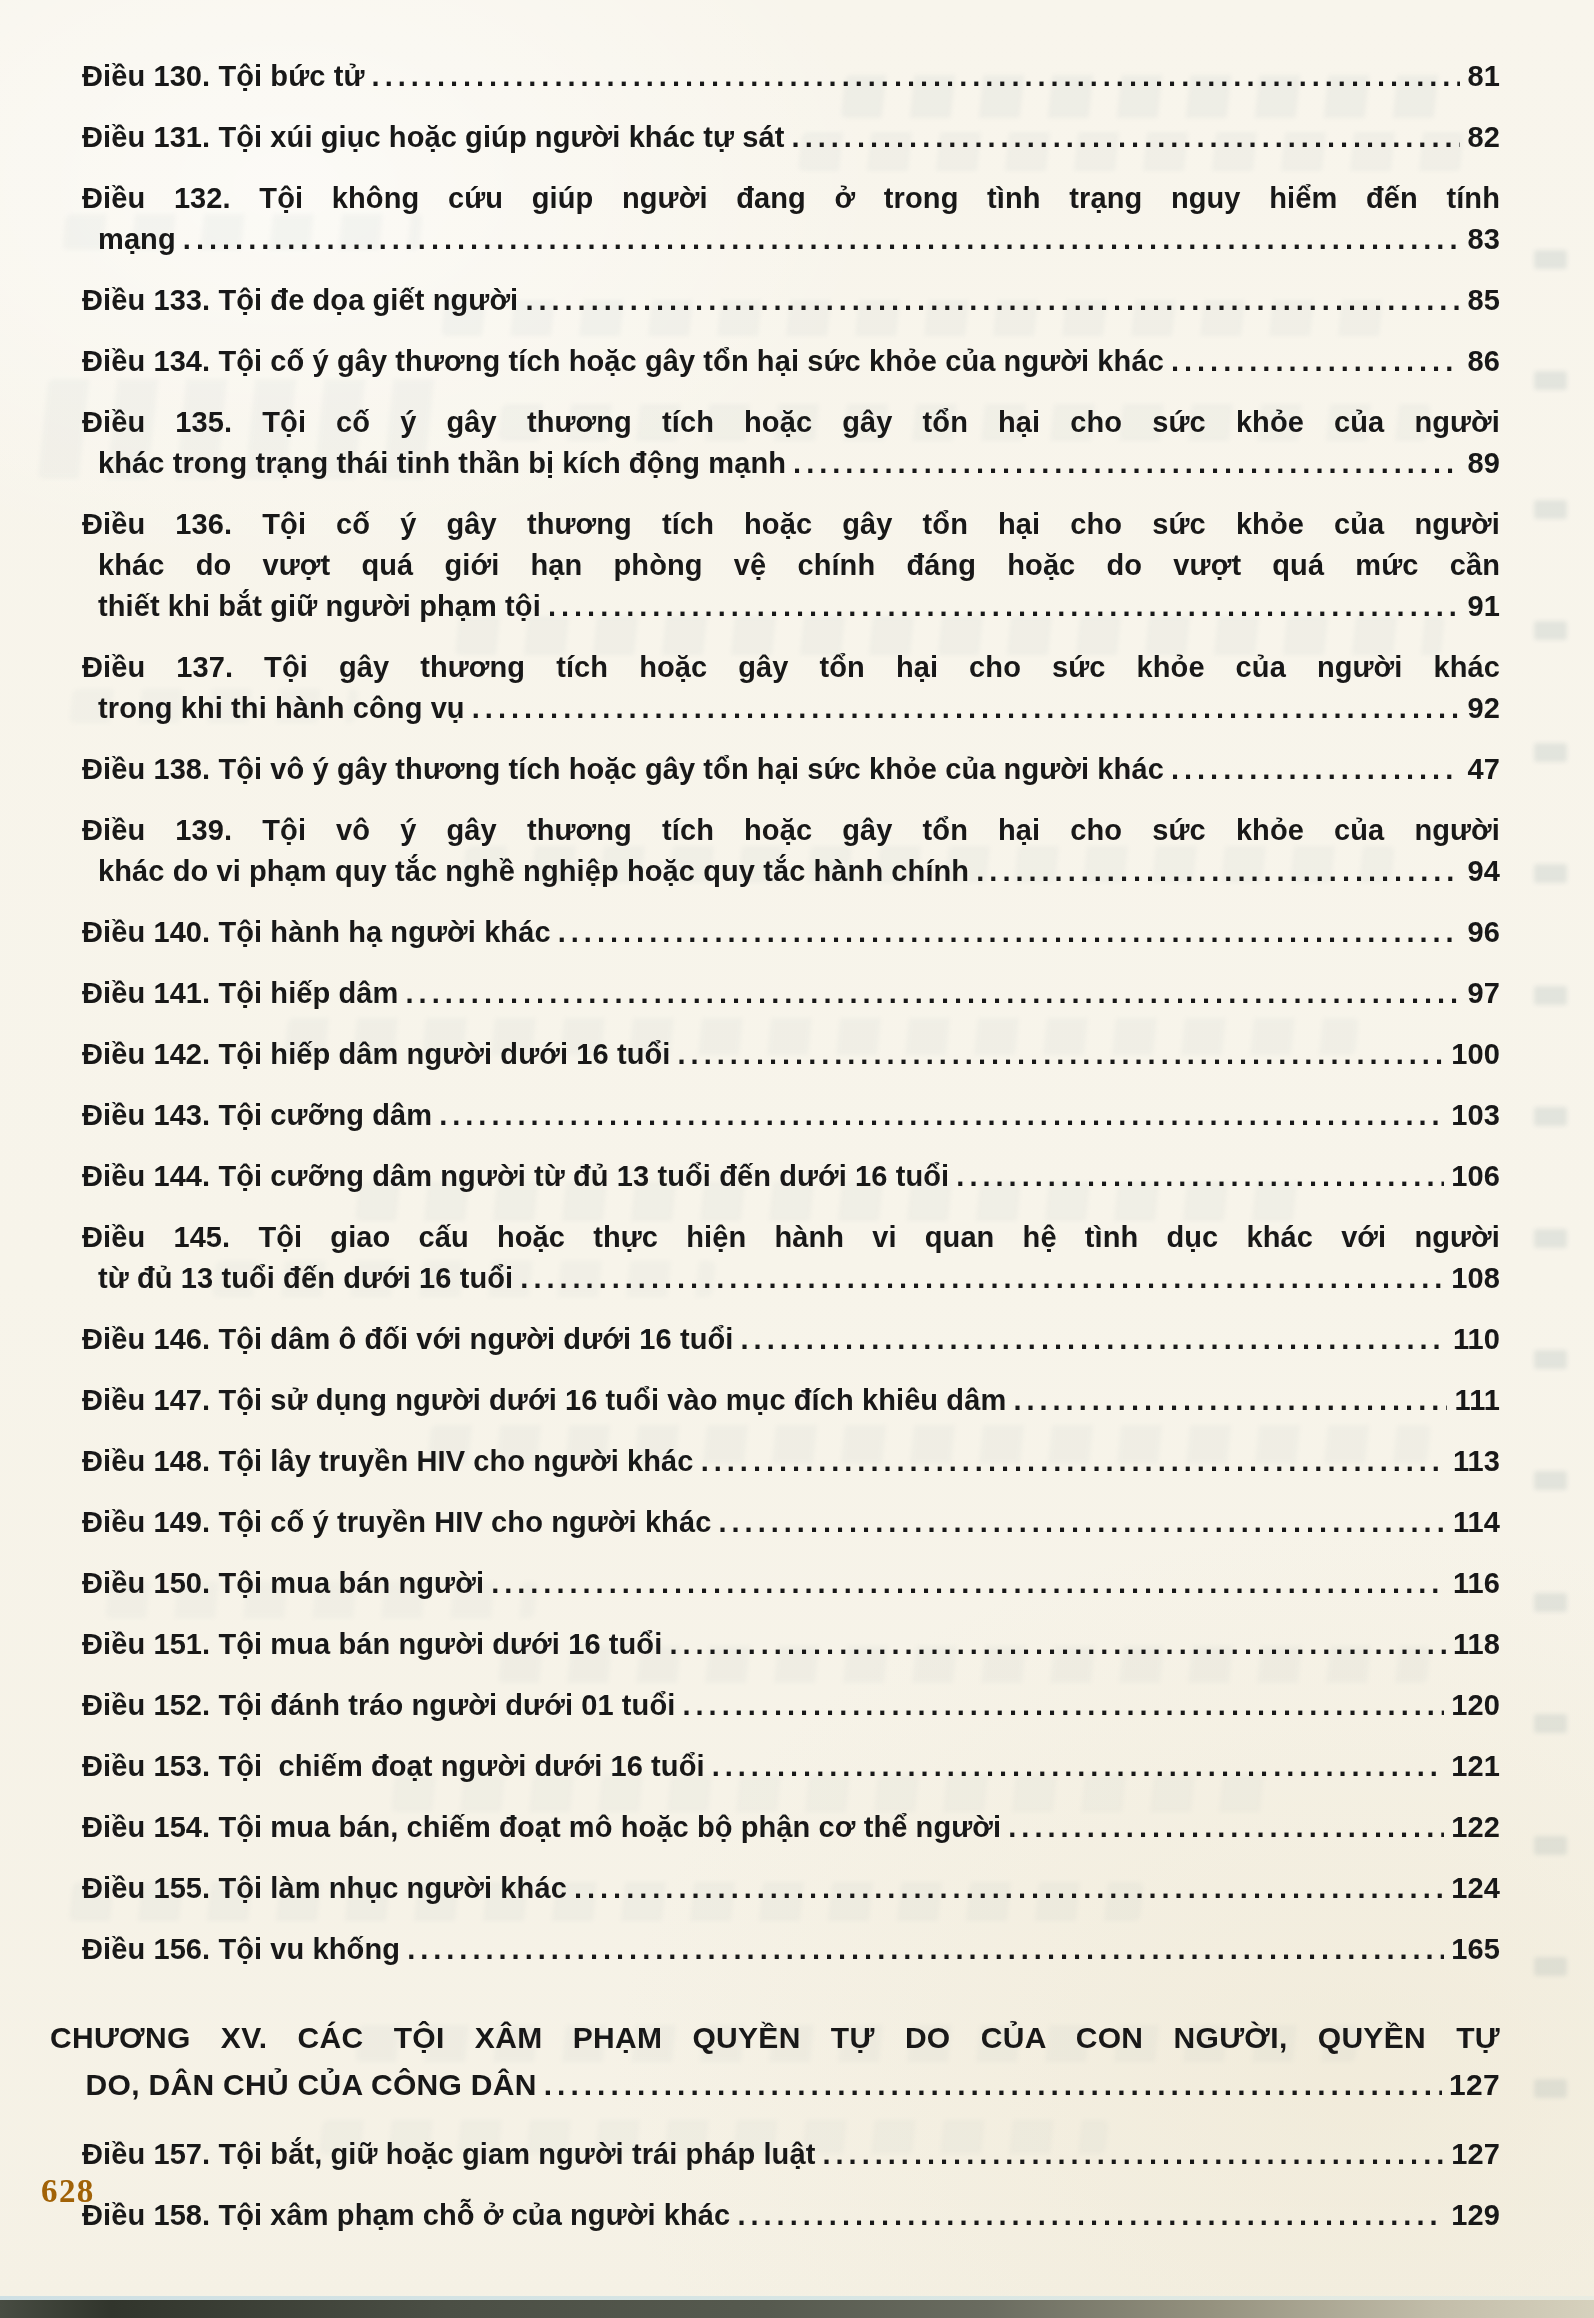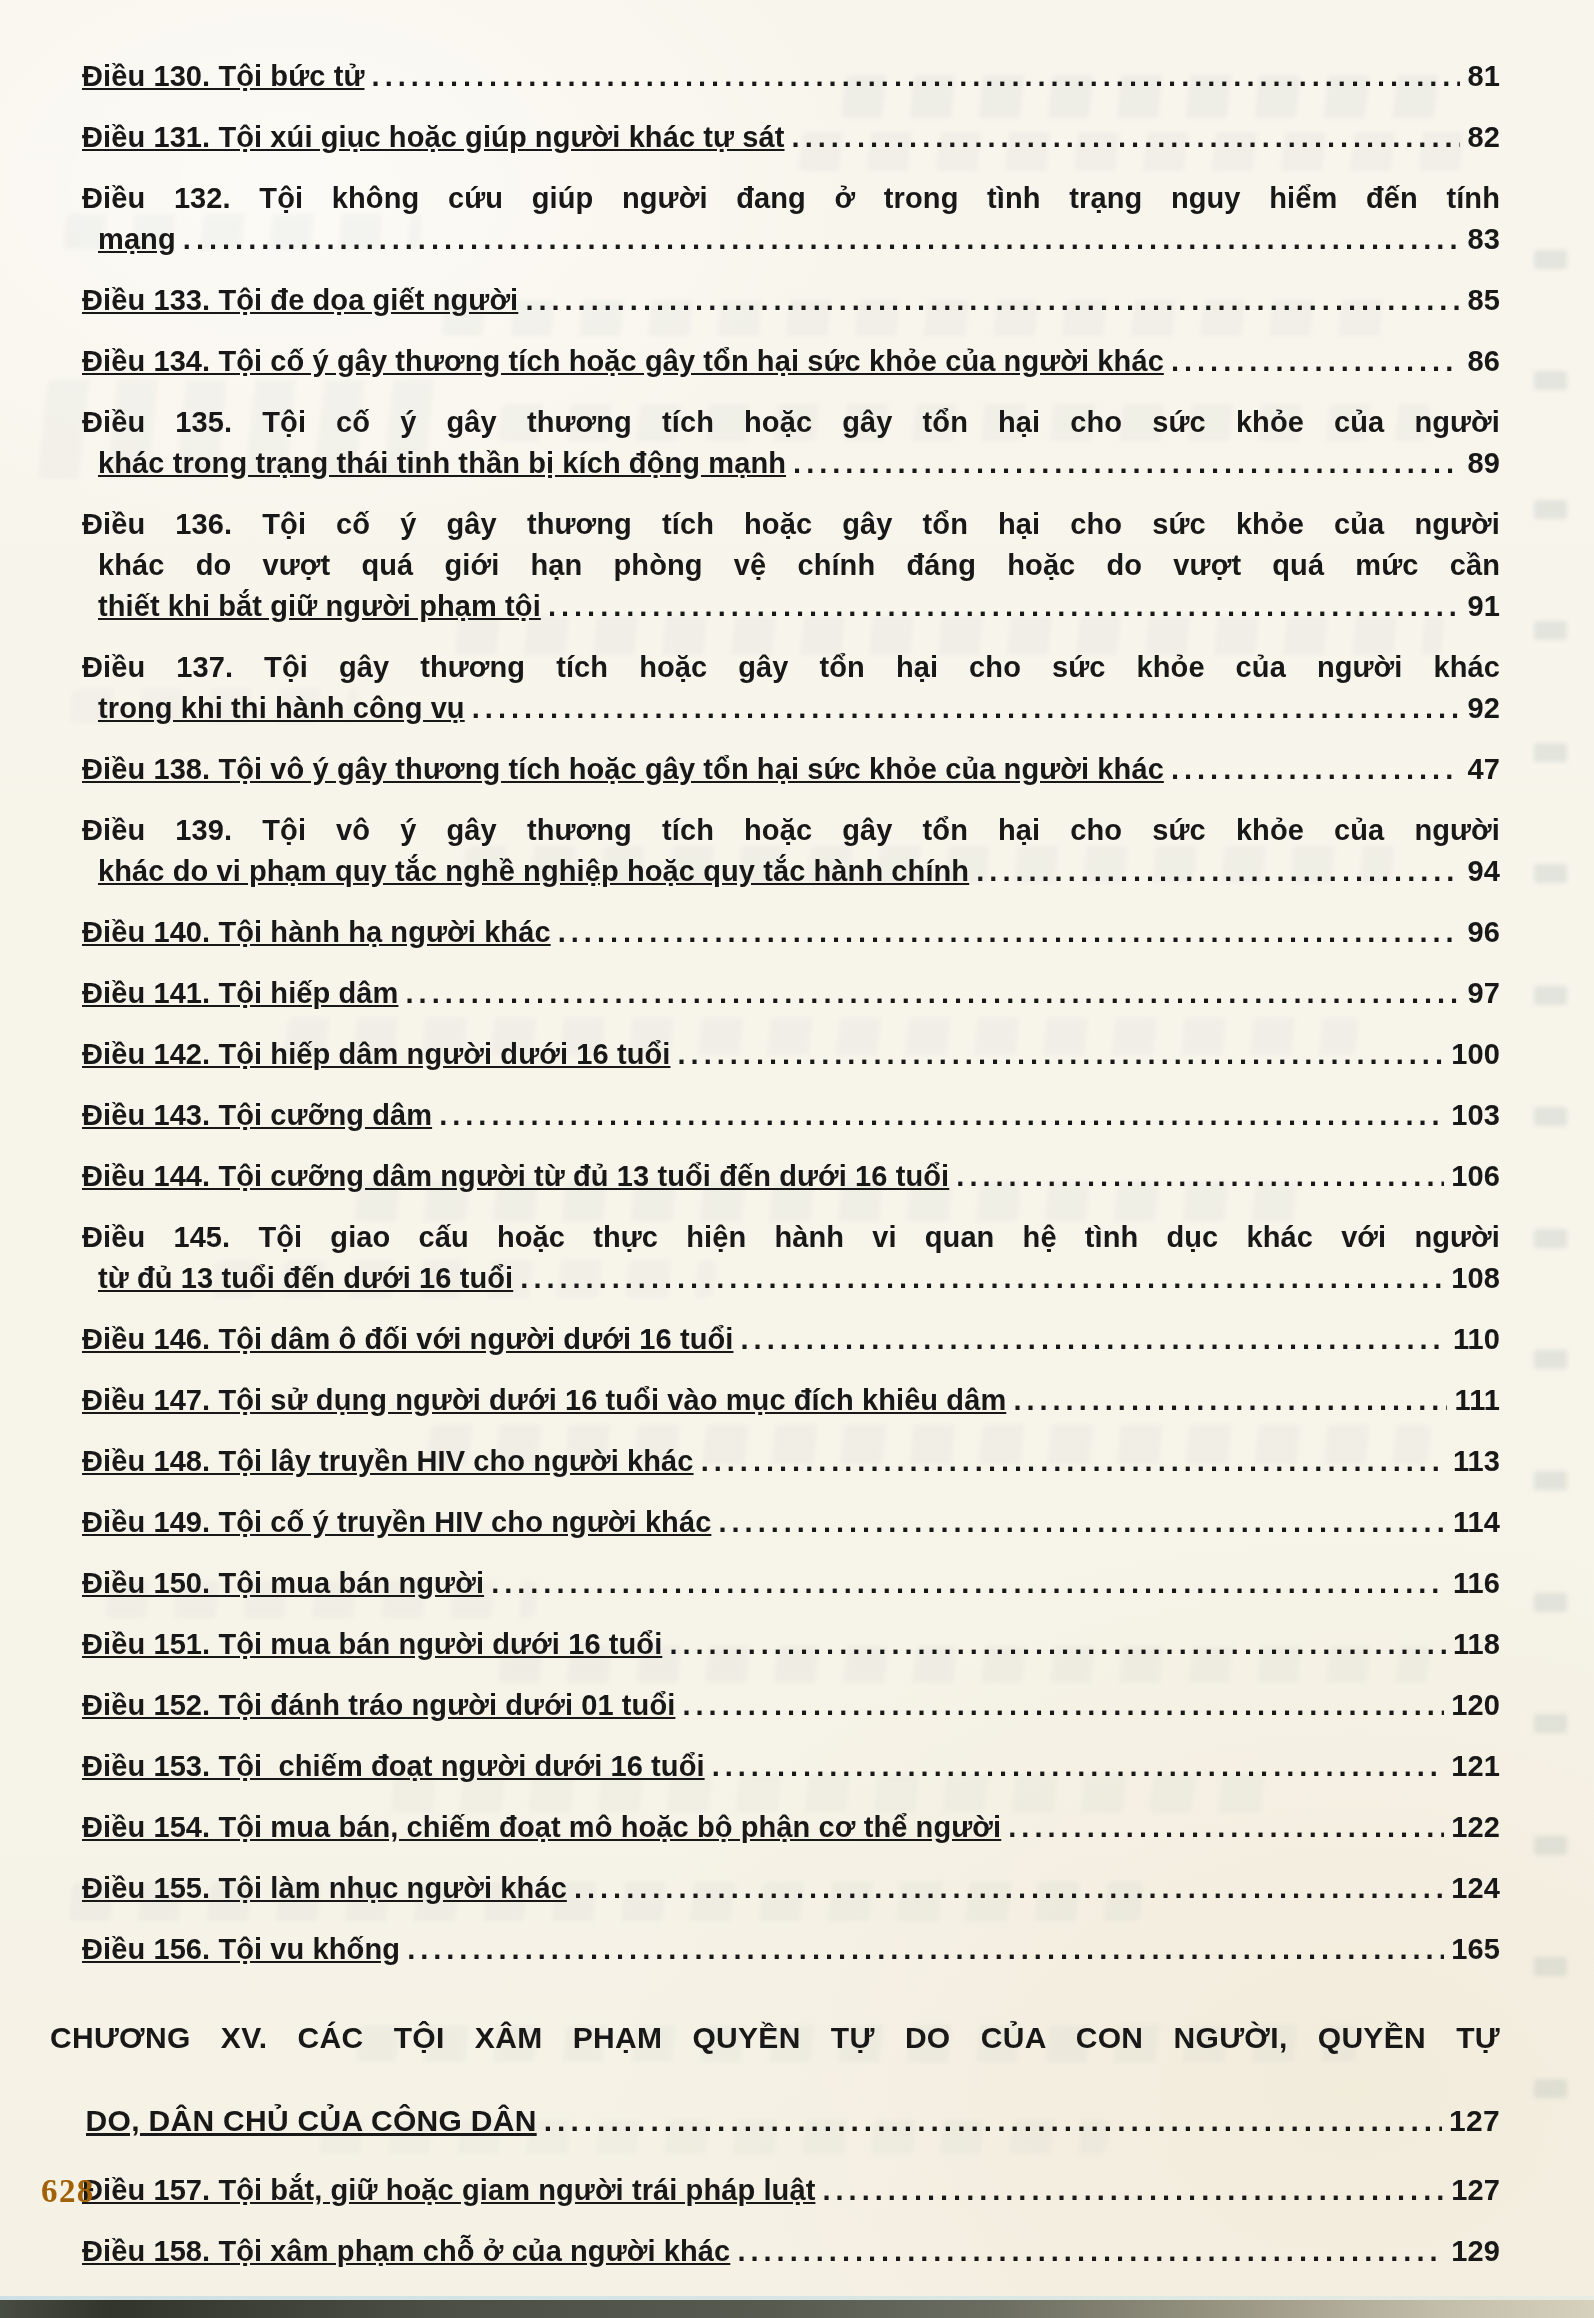--- a/index.html
+++ b/index.html
@@ -33,34 +33,34 @@
     position:absolute;left:82px;top:56px;width:1418px;
     font-size:29px;font-weight:700;color:#181818;
     letter-spacing:0.1px;
   }
   .entry{margin-bottom:20px;}
   .line{height:41px;line-height:41px;overflow:hidden;}
   .line.fill{text-align:justify;}
   .line.fill::after{content:"";display:inline-block;width:100%;}
   .line.wrap{margin-left:16px;}
   .line.last{display:flex;align-items:baseline;}
-  .line.last .txt{flex:0 0 auto;white-space:pre;text-decoration:underline;}
+  .line.last .txt{flex:0 0 auto;white-space:pre;}
   .leader{
     flex:1 1 auto;overflow:hidden;white-space:nowrap;
     min-width:21.4px;margin:0 2.9px 0 7.1px;
   }
   .leader::after{
     content:"..........................................................................................................................................................................................................................................................................";
     letter-spacing:5px;font-weight:700;
   }
   .pg{flex:0 0 auto;margin-left:4.3px;text-align:center;}
   .entry.chapter{font-size:30px;margin:30px 0 26px;letter-spacing:0.3px;}
   .entry.chapter .line{height:47px;line-height:47px;}
   .entry.chapter .line.first{margin-left:-32px;margin-top:44px;}
-  .entry.chapter .line.wrap{margin-left:3.6px;margin-top:36px;}
+  .entry.chapter .line.wrap{margin-left:3.6px;}
   
   .folio{
     position:absolute;left:41px;top:2173px;
     font-family:"Liberation Serif","DejaVu Serif",serif;
     font-size:33px;font-weight:700;color:#a16207;letter-spacing:1.4px;
   }
   
   .scan-edge-line{
     position:absolute;left:0;right:0;bottom:18.6px;height:4.3px;
     background:linear-gradient(to right,#cfe0e4 0%,#d8e6e4 55%,#e9ece2 100%);

